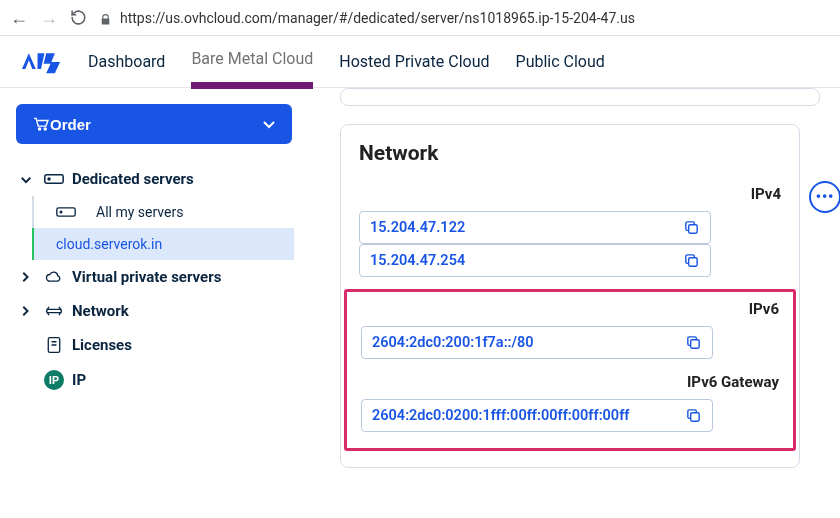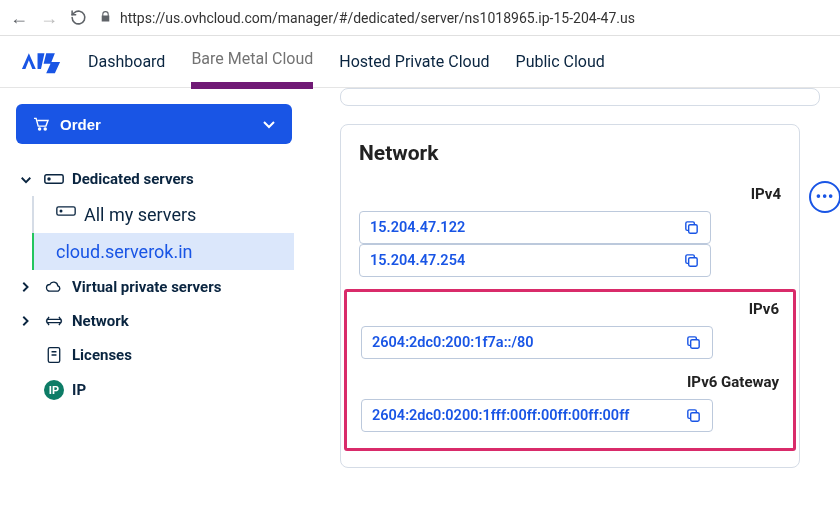--- a/index.html
+++ b/index.html
@@ -3,46 +3,46 @@
   <meta charset="utf-8">
   <style>
     * { margin: 0; padding: 0; box-sizing: border-box; }
     body { font-family: -apple-system, BlinkMacSystemFont, "Segoe UI", Roboto, Arial, sans-serif; font-size: 14px; color: #222; background: #fff; }
     
     
     .browser-bar { height: 36px; display: flex; align-items: center; padding: 0 10px; gap: 12px; border-bottom: 1px solid #e0e0e0; background: #fff; }
     .nav-arrow { color: #5f6368; font-size: 18px; cursor: pointer; }
     .nav-arrow.dim { color: #bbb; }
     .reload { color: #5f6368; font-size: 16px; cursor: pointer; }
-    .url-bar { flex: 1; display: flex; align-items: flex-start; gap: 8px; color: #5f6368; }
+    .url-bar { flex: 1; display: flex; align-items: flex-end; gap: 8px; color: #5f6368; }
     .lock-icon { font-size: 13px; color: #5f6368; }
     .url-text { color: #333; font-size: 14px; white-space: nowrap; overflow: hidden; }
     
     
     .topnav { display: flex; align-items: center; padding: 0 20px; height: 52px; border-bottom: 1px solid #e5e5e5; gap: 26px; }
     .logo { width: 42px; height: 26px; }
     .topnav-link { color: #0a2540; font-weight: 400; font-size: 16px; cursor: pointer; padding: 14px 0; }
     .topnav-link.active { color: #737373; border-bottom: 7px solid #701a75; }
     
     
     .content { display: flex; }
     .sidebar { width: 304px; padding: 16px 10px 0 16px; }
     .main { flex: 1; padding: 0 20px 20px 36px; }
     
     
     .order-btn { width: 276px; background: #1955e5; color: #fff; border: none; border-radius: 6px; height: 40px; display: flex; align-items: center; justify-content: space-between; padding: 0 16px; font-size: 15px; font-weight: 600; cursor: pointer; margin-bottom: 18px; }
-    .order-left { display: flex; align-items: center; gap: 10px; }
+    .order-left { display: flex; align-items: center; }
     .cart-icon { width: 18px; height: 14px; }
     
     
     .tree-item { display: flex; align-items: center; gap: 8px; padding: 8px 4px; font-size: 15px; font-weight: 700; color: #0a2540; cursor: pointer; }
     .tree-item .chev { width: 16px; }
     .tree-item .icn { width: 20px; display: inline-flex; justify-content: center; }
     .sub { margin-left: 16px; border-left: 2px solid #d5dce6; }
-    .sub-item { display: flex; align-items: flex-start; gap: 8px; padding: 8px 10px 8px 22px; font-size: 18px; color: #0a2540; cursor: pointer; font-weight: 400; }
+    .sub-item { display: flex; align-items: center; gap: 20px; padding: 8px 10px 8px 22px; font-size: 14px; color: #0a2540; cursor: pointer; font-weight: 400; }
     .sub-item.selected { background: #dbe7fb; color: #1955e5; font-weight: 400; border-left: 2px solid #22c55e; margin-left: -2px; }
     .ip-dot { width: 20px; height: 20px; background: #0d7c66; color: #fff; border-radius: 50%; font-size: 11px; font-weight: 700; display: inline-flex; align-items: center; justify-content: center; }
     
     
     .card-edge { border: 1px solid #d5dce6; border-radius: 8px; margin-bottom: 18px; }
     .card-empty { height: 18px; }
     .card { border: 1px solid #d5dce6; border-radius: 8px; padding: 16px 18px; position: relative; }
     .card h2 { font-size: 21px; font-weight: 700; margin-bottom: 20px; }
     .field-label { font-size: 15px; font-weight: 700; margin-bottom: 8px; margin-top: 14px; text-align: right; }
     .field-label:first-of-type { margin-top: 0; }

